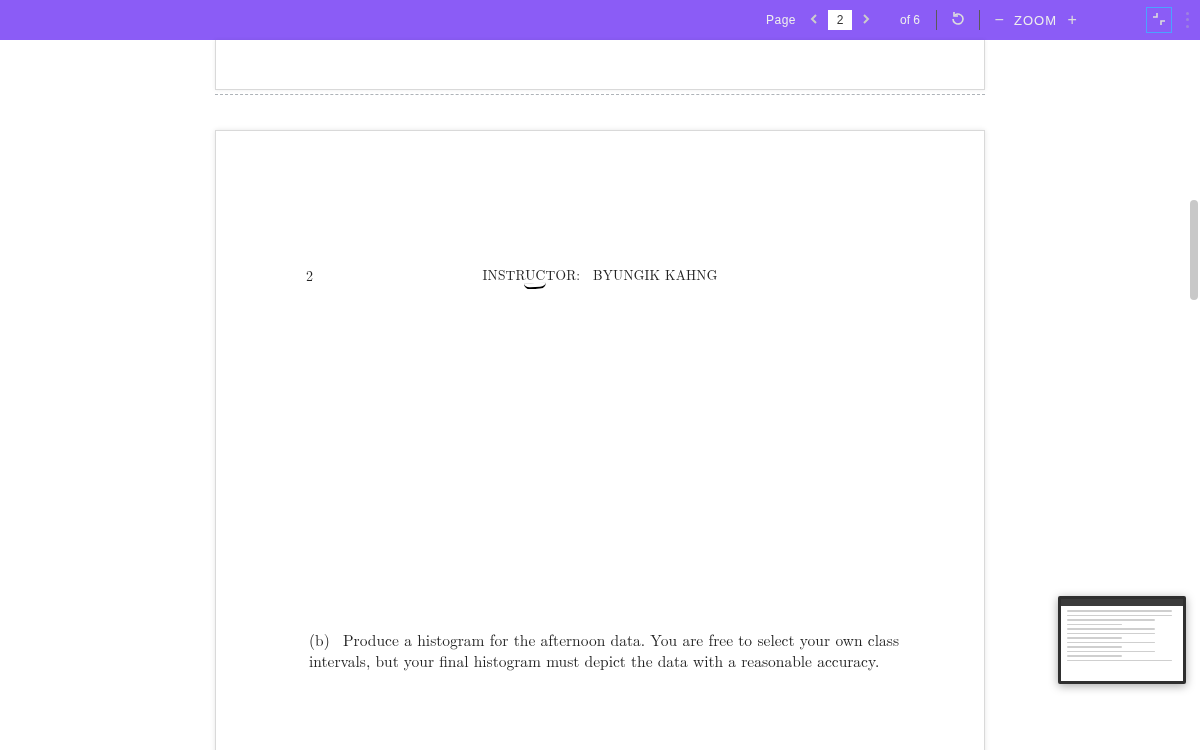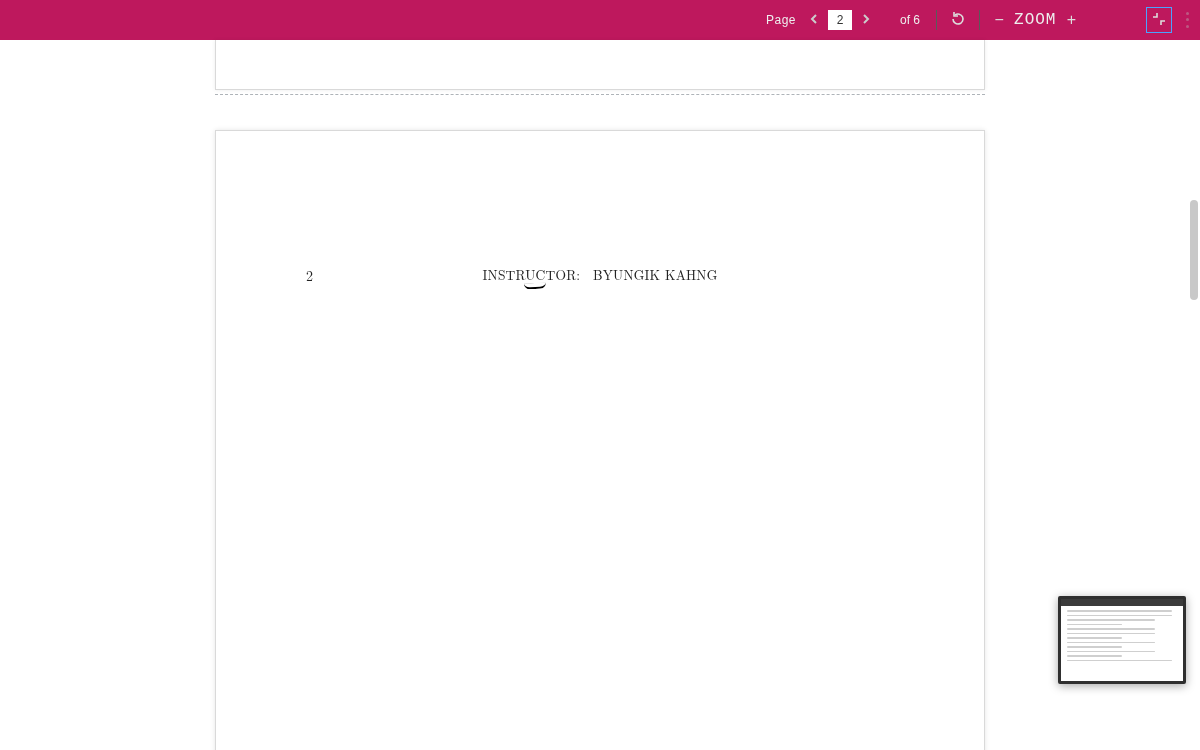--- a/index.html
+++ b/index.html
@@ -1,42 +1,42 @@
 <!DOCTYPE html>
 <html><head>
 <meta charset="utf-8">
 <style>
   * { box-sizing: border-box; margin: 0; padding: 0; }
   html, body { width: 1200px; height: 750px; overflow: hidden; font-family: Arial, sans-serif; background: #fff; }
 
   
   .toolbar {
     position: absolute; top: 0; left: 0; width: 1200px; height: 40px;
-    background: #be185d; color: #e5e5e5; display: flex; align-items: center;
+    background: #8b5cf6; color: #e5e5e5; display: flex; align-items: center;
     font-size: 12px; user-select: none;
   }
   .toolbar .spacer-left { width: 766px; }
   .toolbar .page-label { margin-right: 8px; color: #eee; letter-spacing: 0.5px; }
   .toolbar .nav-btn {
     width: 20px; height: 20px; display: flex; align-items: center; justify-content: center;
     cursor: pointer; color: #ddd;
   }
   .toolbar .nav-btn svg { width: 10px; height: 10px; stroke: #ccc; stroke-width: 2; fill: none; }
   .toolbar .page-input {
     width: 24px; height: 20px; background: #fff; border: none; text-align: center;
     font-size: 12px; color: #333; margin: 0 4px;
   }
   .toolbar .of-label { margin: 0 6px 0 24px; color: #eee; }
   .toolbar .sep { width: 1px; height: 20px; background: #5a5a5a; margin: 0 10px; }
   .toolbar .icon-btn {
     width: 22px; height: 22px; display: flex; align-items: center; justify-content: center;
     cursor: pointer; color: #ddd;
   }
   .toolbar .icon-btn svg { width: 16px; height: 16px; stroke: #ddd; stroke-width: 1.6; fill: none; }
-  .toolbar .zoom-label { margin: 4px 6px; letter-spacing: 1px; font-size: 16px; color: #eee; font-family: Liberation Mono, monospace; }
+  .toolbar .zoom-label { margin: 4px 6px; letter-spacing: 1px; font-size: 13px; color: #eee; }
   .toolbar .minus, .toolbar .plus { font-size: 16px; width: 18px; text-align: center; cursor: pointer; color: #ddd; }
   .toolbar .exit-fs {
     position: absolute; right: 28px; top: 7px; width: 26px; height: 26px;
     border: 1px solid #4aa3ff; display: flex; align-items: center; justify-content: center;
     cursor: pointer;
   }
   .toolbar .exit-fs svg { width: 14px; height: 14px; stroke: #ddd; stroke-width: 1.6; fill: none; }
   .toolbar .menu-dots {
     position: absolute; right: 8px; top: 10px; width: 10px; height: 20px;
     display: flex; flex-direction: column; justify-content: space-around; align-items: center;
@@ -181,20 +181,24 @@
   <div class="page">
     <div class="page-inner">
       <div class="page-number">2</div>
       <div class="header-line">
         <span class="inst-label">INSTRUCTOR:</span>
         <span class="inst-name">BYUNGIK KAHNG</span>
       </div>
       <div class="mark"></div>
 
 
+      <div class="item item-b">
+        <span class="label">(b)</span>
+        <span>Produce a histogram for the afternoon data.  You are free to select your own class intervals, but your final histogram must depict the data with a reasonable accuracy.</span>
+      </div>
     </div>
   </div>
 
   <div class="scrollbar">
     <div class="scroll-thumb"></div>
   </div>
 
   <div class="pip">
     <div class="pip-bar"></div>
     <div class="pip-body">

